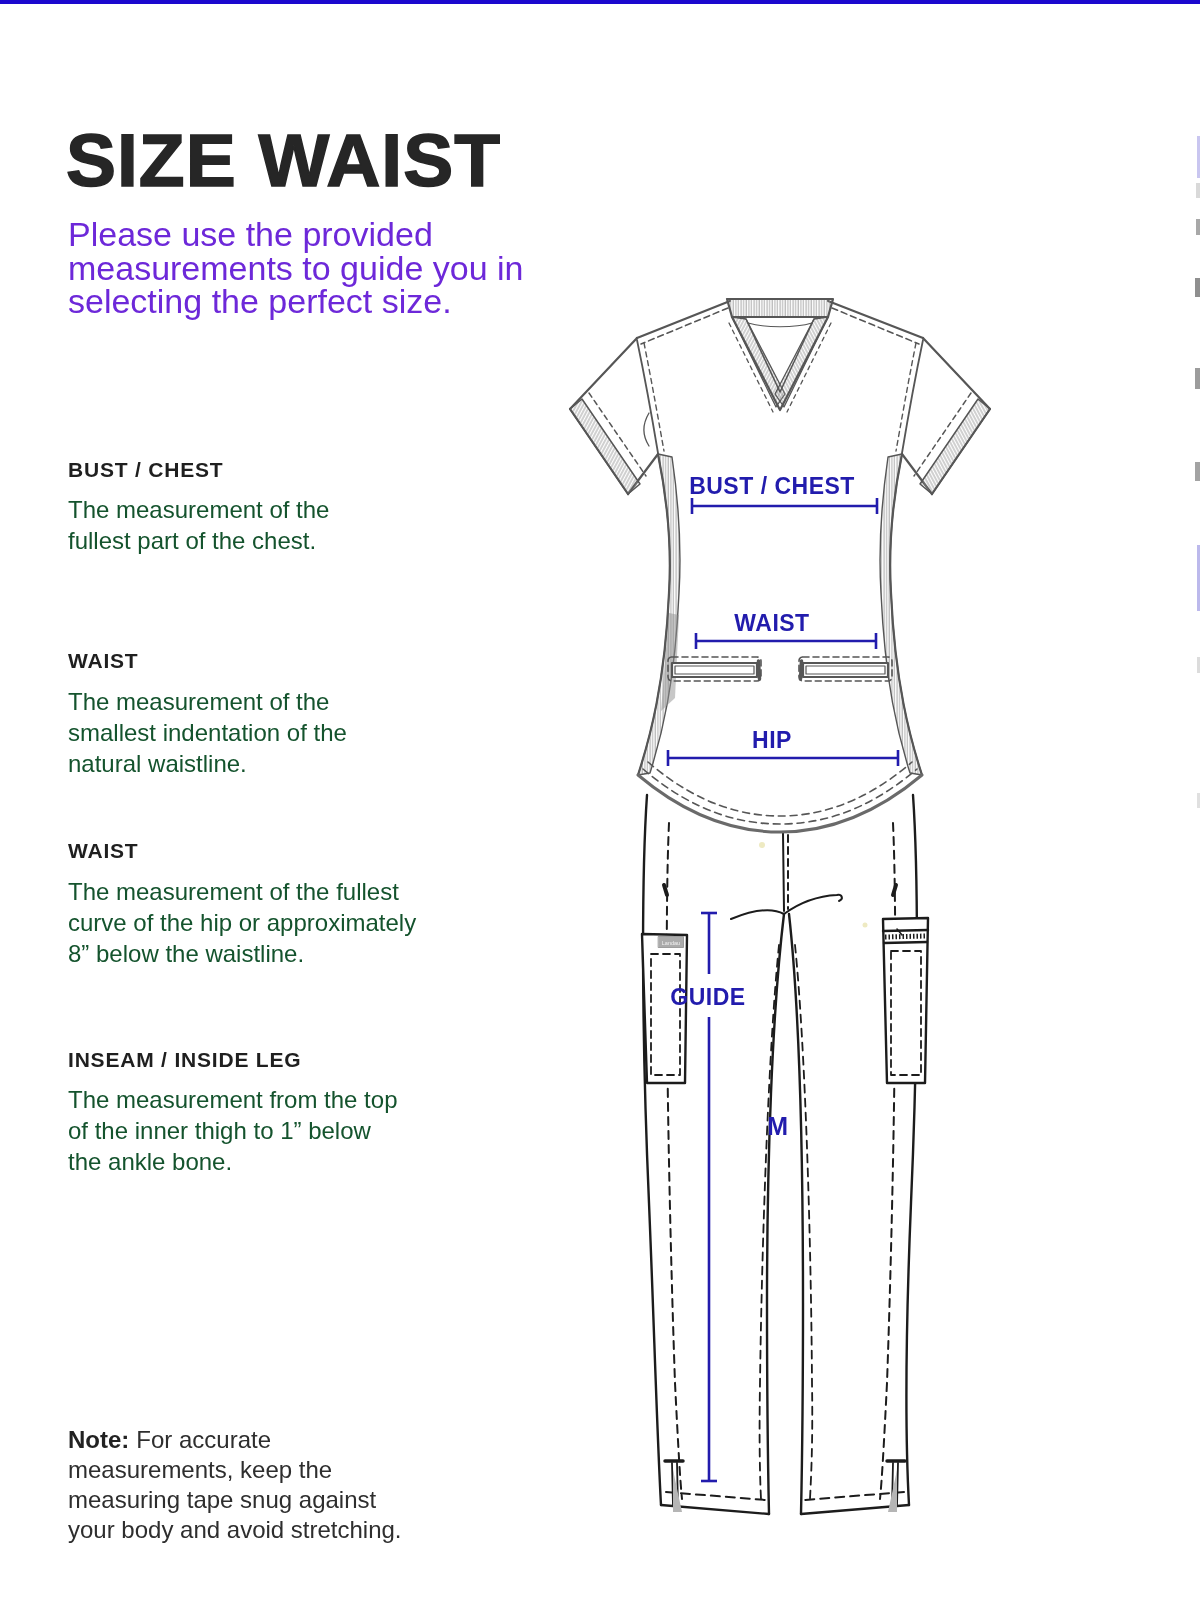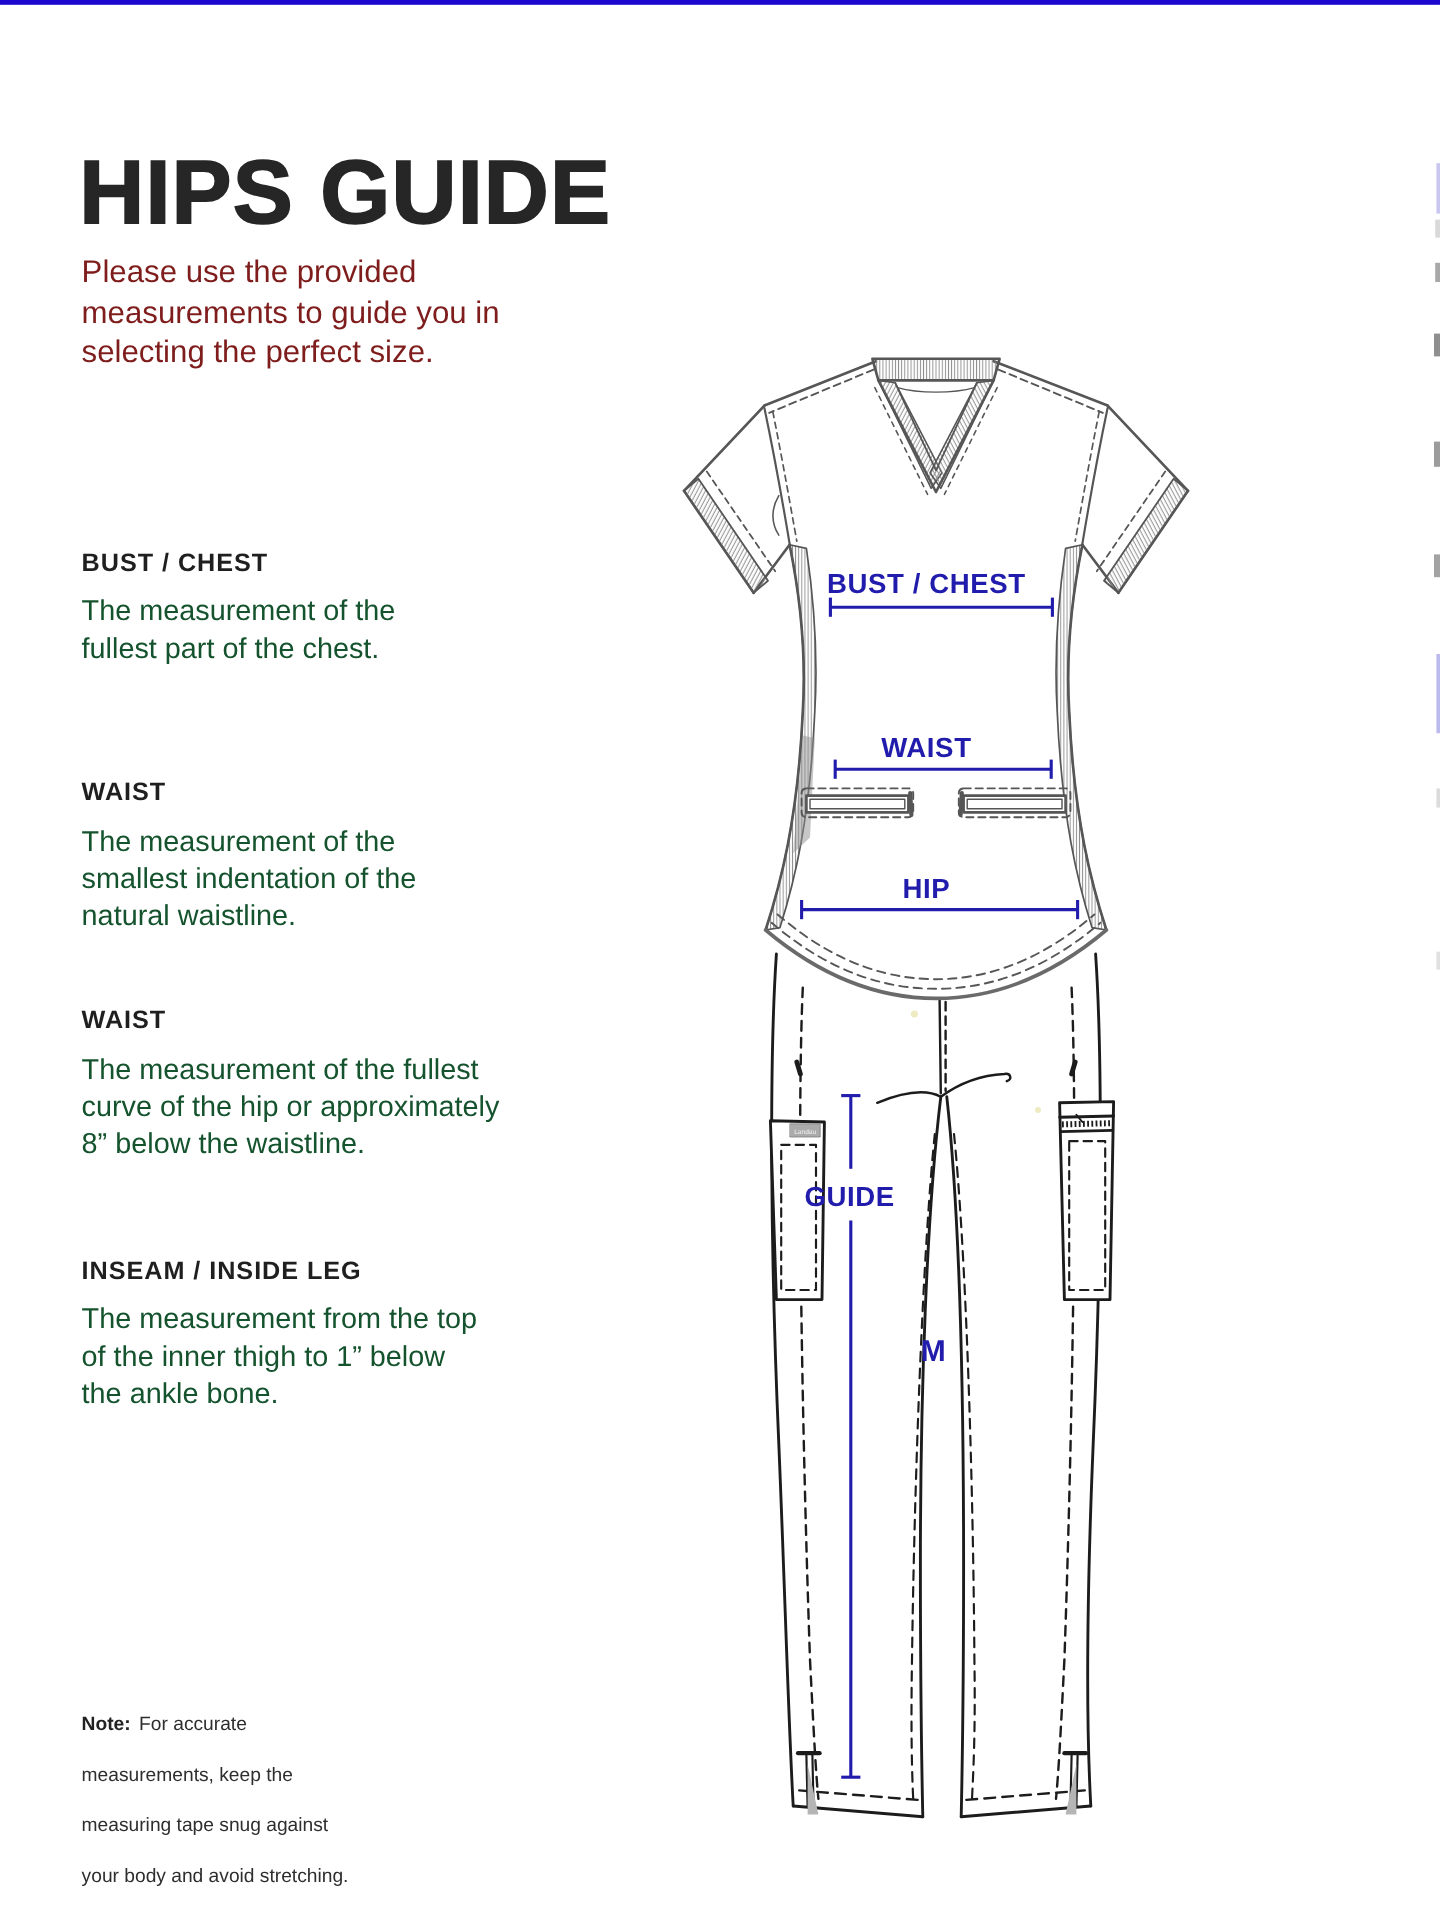--- a/index.html
+++ b/index.html
@@ -10,54 +10,54 @@
     color:#2e2e2e;
   }
   .top-bar{position:absolute;left:0;top:0;width:1200px;height:4px;background:#1b07ce;}
   .page-title{
     position:absolute;left:66px;top:71px;
     font-size:75px;line-height:78px;font-weight:800;letter-spacing:1px;
     color:#262626;-webkit-text-stroke:1.5px #262626;
   }
   .intro{
     position:absolute;left:68px;top:184px;width:470px;
-    font-size:26px;line-height:33.5px;color:#7f1d1d;white-space:pre-line;
+    font-size:34px;line-height:33.5px;color:#6d28d9;white-space:pre-line;
   }
   .sec{position:absolute;left:68px;width:440px;}
   .sec-heading{
     font-size:21px;line-height:24px;font-weight:bold;letter-spacing:0.8px;color:#1f1f1f;
   }
   .sec-body{
     position:absolute;left:68px;width:440px;
     font-size:24px;line-height:31px;color:#14532d;white-space:pre-line;
   }
   .note{
     position:absolute;left:68px;top:1401px;width:440px;
-    font-size:16px;line-height:42px;color:#2e2e2e;
+    font-size:24px;line-height:30px;color:#2e2e2e;
   }
   .note .note-label{font-weight:bold;margin-right:7px;color:#222;}
   .note .note-text{white-space:pre-line;}
   .sketch{position:absolute;left:545px;top:283px;width:470px;height:1240px;}
   .blue-label{
     position:absolute;color:#221cad;font-weight:bold;
     font-size:23px;letter-spacing:0.5px;text-align:center;
   }
   .lbl-bust{left:652px;top:473px;width:240px;}
   .lbl-waist{left:652px;top:610px;width:240px;}
   .lbl-hip{left:652px;top:727px;width:240px;}
   .lbl-inseam{left:628px;top:984px;width:160px;}
   .lbl-size{left:760px;top:1112px;width:36px;font-size:25px;}
   .edge-frag{position:absolute;}
 </style>
 </head>
 <body>
 
 <div class="top-bar"></div>
 
-<h1 class="page-title">HIPS GUIDE</h1>
+<h1 class="page-title">SIZE WAIST</h1>
 
 <p class="intro">Please use the provided
 measurements to guide you in
 selecting the perfect size.</p>
 
 <div class="sec" style="top:458px">
   <div class="sec-heading">BUST / CHEST</div>
 </div>
 <div class="sec-body" style="top:494px">The measurement of the
 fullest part of the chest.</div>

